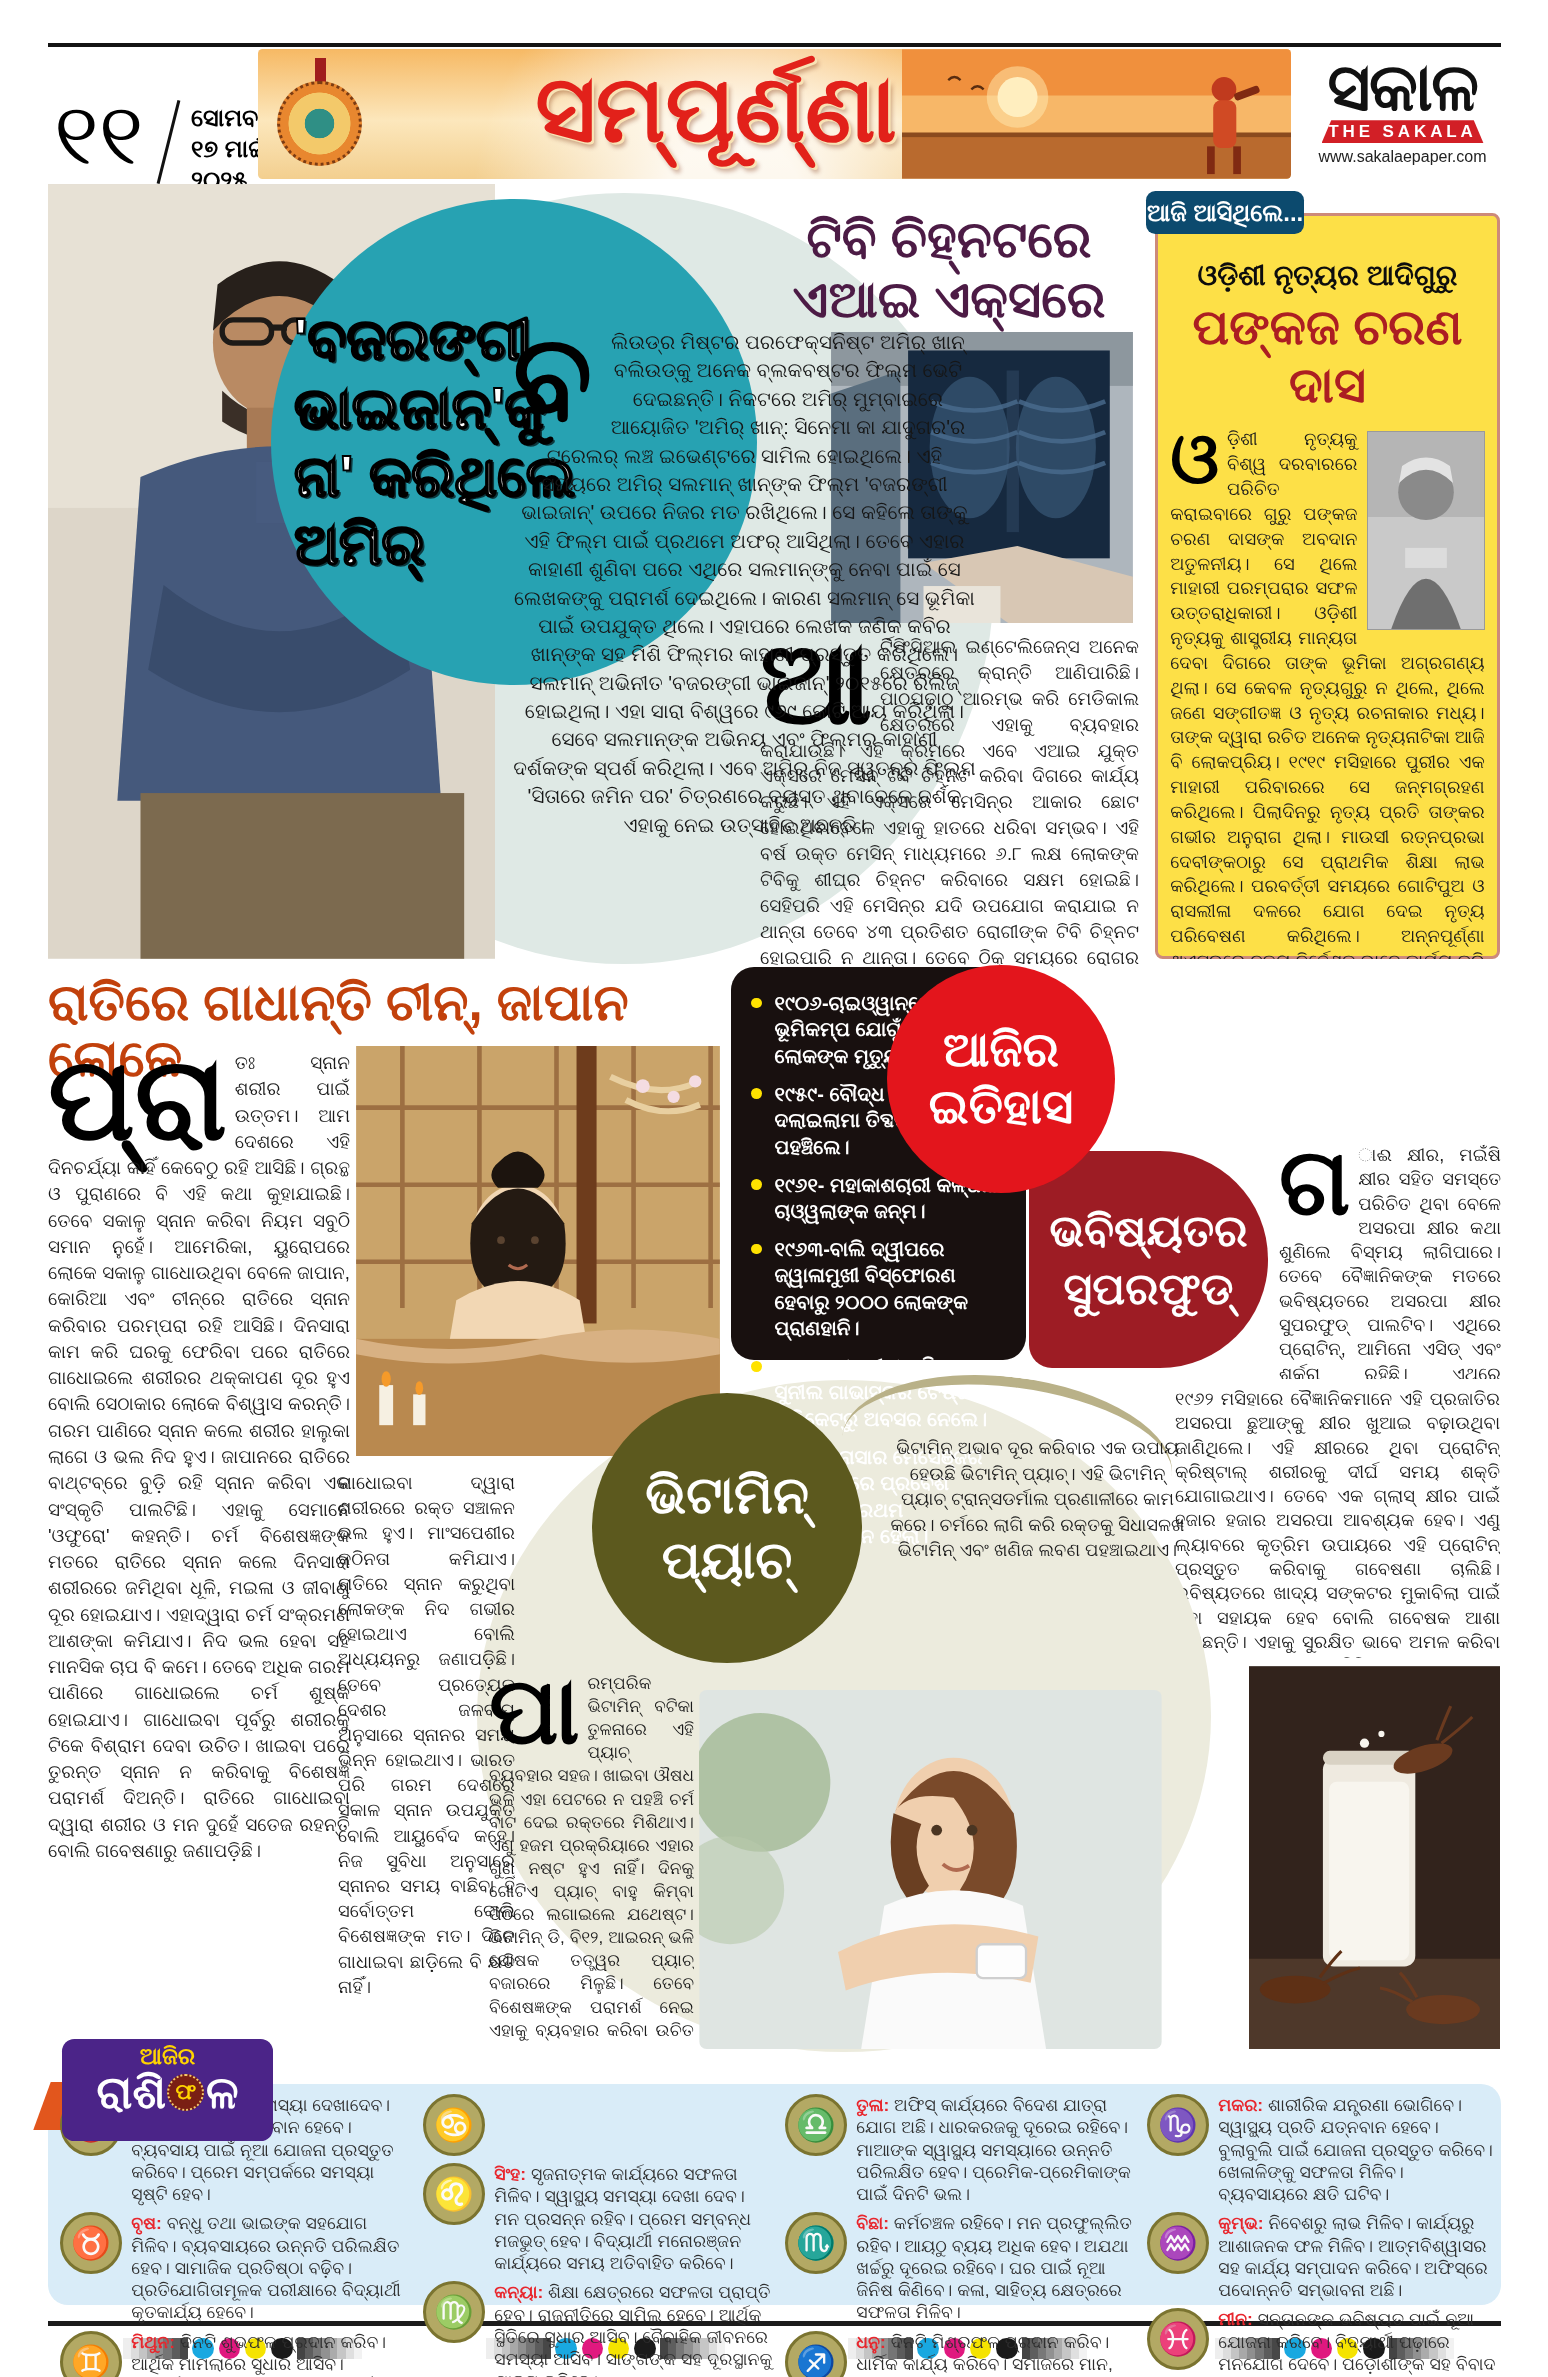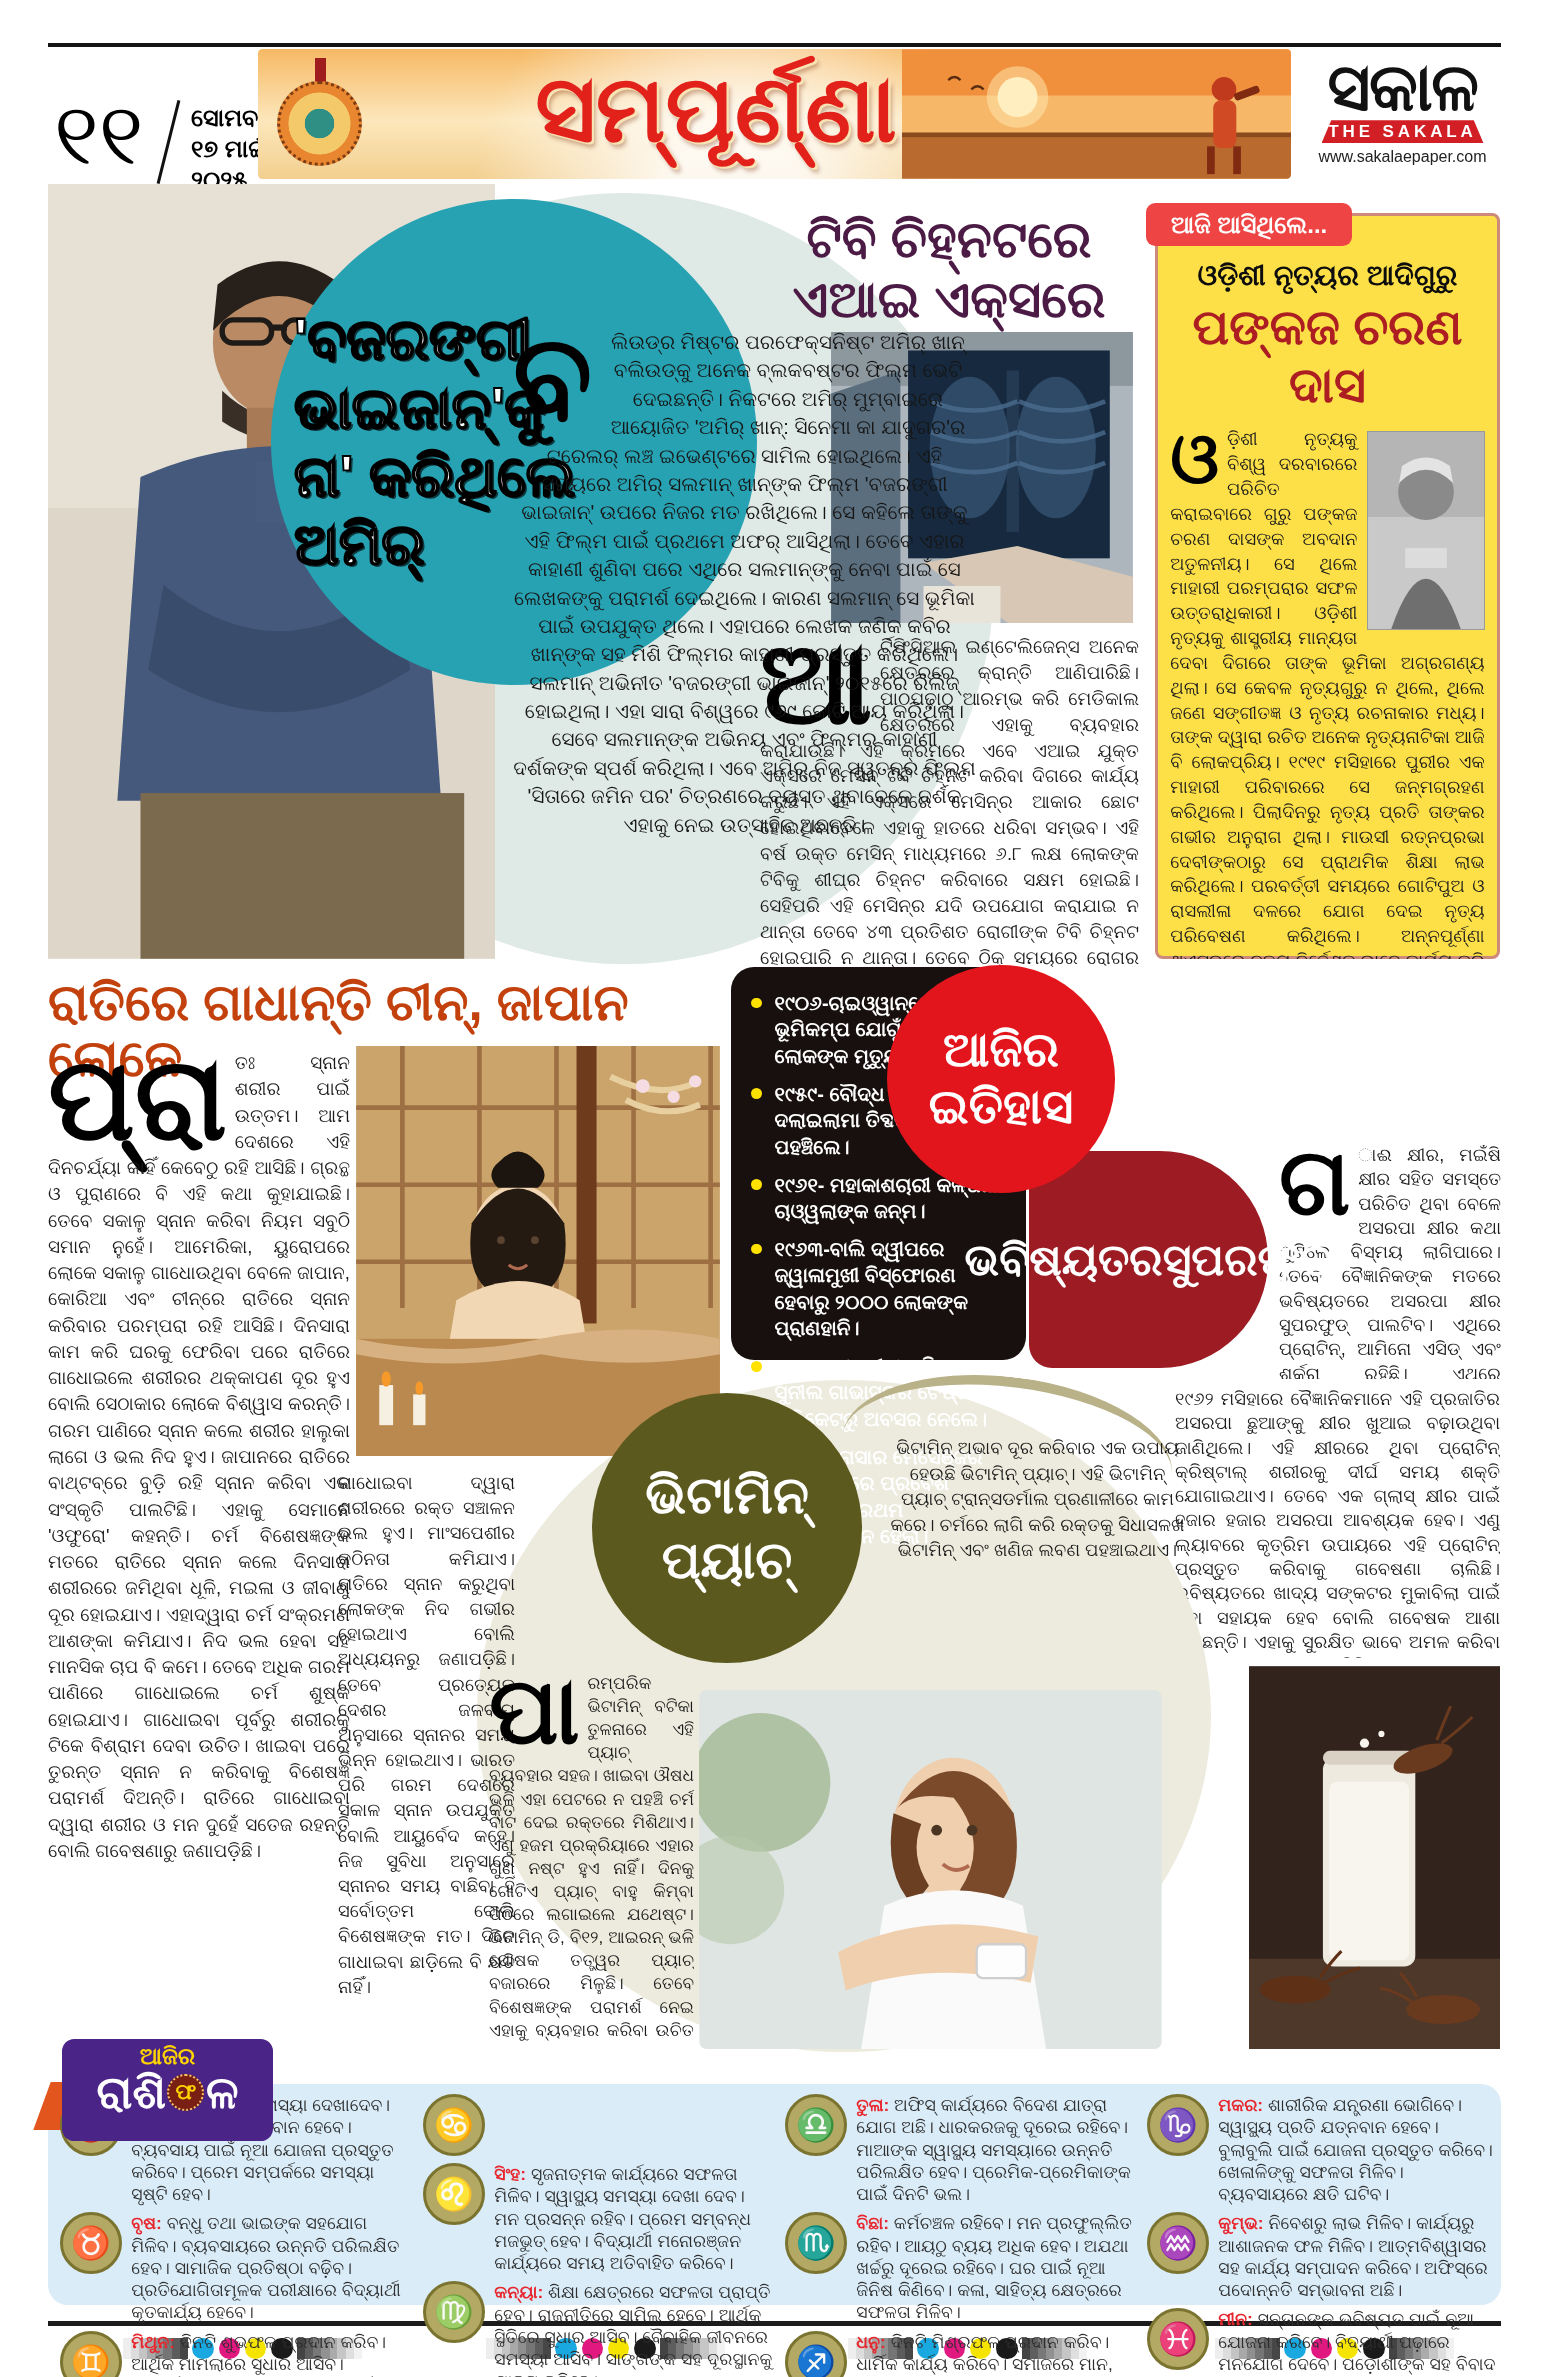--- a/index.html
+++ b/index.html
@@ -39,40 +39,40 @@
      text-align:center;color:#161616;overflow:hidden;}
   .dropcap{float:left;font-weight:900;color:#000;margin-right:7.7px;}
   .dc-xl{font-size:116px;line-height:.85;}
   .dc-l{font-size:93px;line-height:.85;}
   .dc-m{font-size:71px;line-height:.9;}
   .tb-head{left:760px;top:210px;width:378px;text-align:center;font-size:51px;font-weight:900;color:#4c1b45;line-height:1.18;}
   .tb-photo{left:831px;top:332px;width:302px;height:291px;z-index:1;overflow:hidden;}
   .tb-body{left:760px;top:634px;width:379px;height:333px;font-size:18.5px;line-height:1.4;text-align:justify;overflow:hidden;}
   .pankaj-box{left:1155px;top:213px;width:345px;height:746px;border:3.9px solid #cd8a7a;border-radius:7.7px;
      background:#fde047;box-sizing:border-box;z-index:2;}
-  .pankaj-tab{left:1146px;top:191px;height:43px;background:#ef4444;color:#fff;font-size:24px;font-weight:bold;
-     border-radius:9.3px;display:flex;align-items:center;padding:0 25px;z-index:4;margin-top:12px;}
+  .pankaj-tab{left:1146px;top:191px;height:43px;background:#0c4a6e;color:#fff;font-size:24px;font-weight:bold;
+     border-radius:9.3px;display:flex;align-items:center;padding:0 1px;z-index:4;}
   .pankaj-kicker{margin-top:43px;text-align:center;font-size:28.5px;font-weight:900;color:#0d0d0d;}
   .pankaj-title{text-align:center;font-size:49px;font-weight:900;color:#ac1e22;margin:6.2px 0 12.3px;}
   .pankaj-body{padding:0 12.3px;font-size:18px;line-height:1.38;text-align:justify;height:532px;overflow:hidden;}
   .pankaj-portrait{float:right;width:116px;height:197px;margin:3.1px 0 7.7px 9.3px;border:0.8px solid #9a9a9a;}
   
   .bath-head{left:48px;top:975px;width:694px;font-size:51px;font-weight:900;color:#c2410c;line-height:1.1;}
   .bath-body1{left:48px;top:1050px;width:302px;height:999px;font-size:18.5px;line-height:1.42;text-align:justify;overflow:hidden;}
   .bath-body2{left:338px;top:1471px;width:177px;height:577px;font-size:18px;line-height:1.4;text-align:justify;overflow:hidden;z-index:2;}
   .bath-photo{left:356px;top:1046px;width:364px;height:410px;z-index:1;overflow:hidden;}
   .history-box{left:731px;top:967px;width:295px;height:393px;background:#18100f;border-radius:23px;
      padding:23px 18.5px;box-sizing:border-box;z-index:1;}
   .history-box ul{margin:0;padding:0;list-style:none;color:#fff;font-size:20px;line-height:1.32;font-weight:bold;}
   .history-box li{position:relative;padding-left:25px;margin-bottom:11.6px;}
   .history-box li::before{content:"";position:absolute;left:1.5px;top:7.7px;width:10.8px;height:10.8px;border-radius:50%;background:#ffe200;}
   .history-circle{left:887px;top:965px;width:228px;height:228px;border-radius:50%;background:#e3151c;z-index:3;
      display:flex;flex-direction:column;justify-content:center;align-items:center;color:#fff;font-weight:900;font-size:48px;line-height:1.18;}
   .sf-box{left:1029px;top:1151px;width:239px;height:217px;background:#9d1c24;border-radius:23px 108px 108px 23px;
-     z-index:2;display:flex;flex-direction:row;justify-content:center;align-items:center;color:#fff;
+     z-index:2;display:flex;flex-direction:column;justify-content:center;align-items:center;color:#fff;
      font-weight:900;font-size:44px;line-height:1.3;text-align:center;}
   .sf-body1{left:1279px;top:1143px;width:222px;height:236px;font-size:18px;line-height:1.35;text-align:justify;overflow:hidden;}
   .sf-body2{left:1175px;top:1387px;width:325px;height:271px;font-size:18px;line-height:1.35;text-align:justify;overflow:hidden;}
   .roach-photo{left:1249px;top:1666px;width:251px;height:383px;overflow:hidden;}
   .vit-ellipse{left:477px;top:1380px;width:734px;height:672px;border-radius:50%;background:#ecebdd;z-index:0;}
   .vit-swoosh{left:841px;top:1377px;width:332px;height:147px;border-radius:50%;border-top:10px solid #b9b188;
      transform:rotate(7deg);z-index:1;border-left:none;border-right:none;border-bottom:none;}
   .vit-circle{left:592px;top:1393px;width:270px;height:270px;border-radius:50%;background:#5c591e;z-index:2;
      display:flex;flex-direction:column;justify-content:center;align-items:center;color:#fff;font-weight:900;font-size:52px;line-height:1.25;}
   .vit-side{left:887px;top:1436px;width:301px;height:224px;font-size:18px;line-height:1.42;text-align:center;z-index:2;overflow:hidden;}

